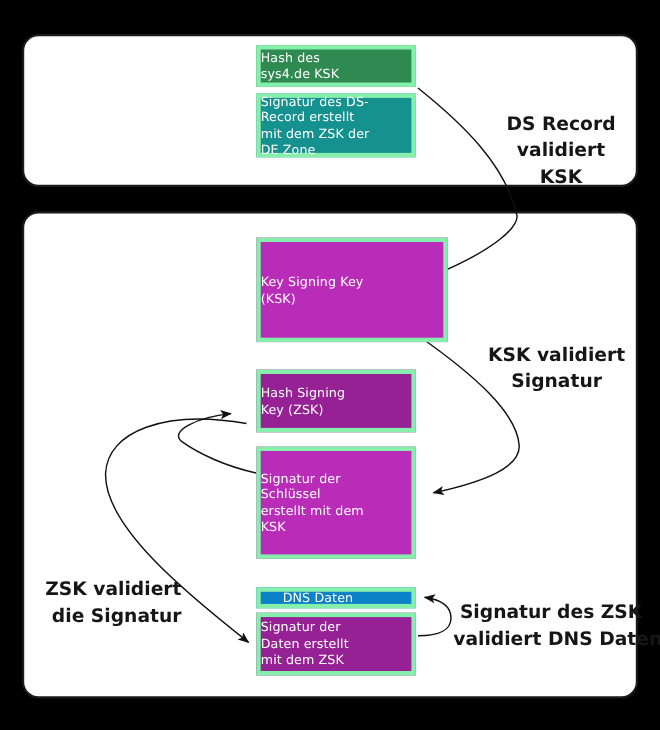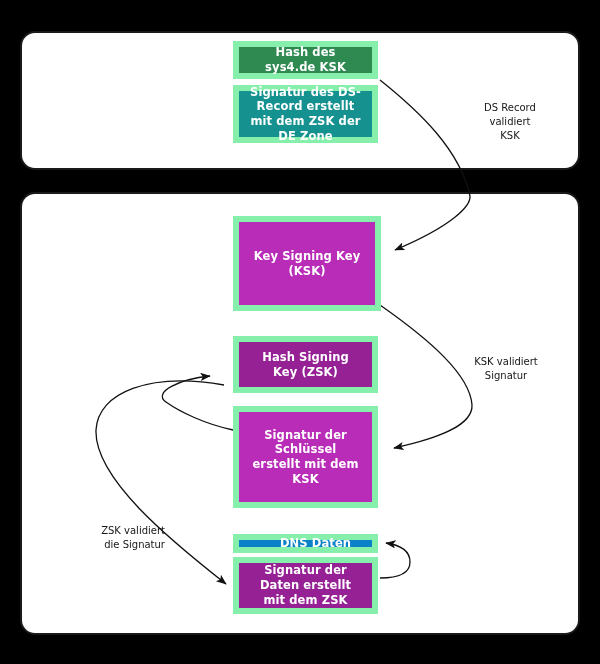--- a/index.html
+++ b/index.html
@@ -23,48 +23,47 @@
     position: absolute;
     background: #ffffff;
     border: 2px solid #1a1a1a;
     border-radius: 15px;
   }
   #panel-parent { left: 20px; top: 31px; width: 560px; height: 139px; }
   #panel-zone   { left: 20px; top: 192px; width: 560px; height: 443px; }
 
   .box {
     position: absolute;
-    border: 6px solid #86efac;
+    border: 4px solid #86efac;
     color: #ffffff;
-    font-weight: bold;
+    font-weight: normal;
     display: flex;
     align-items: center;
     justify-content: center;
-    text-align: center;
     line-height: 1.28;
     letter-spacing: 0.1px;
   }
   .box span { display: block; width: 100%; }
 
   
   #box-hash      { left: 233px; top: 41px;  width: 145px; height: 38px;  background: #2f8a52; font-size: 11.5px; }
   #box-ds-sig    { left: 233px; top: 85px;  width: 145px; height: 58px;  background: #159290; font-size: 11.5px; }
 
   
-  #box-ksk       { left: 233px; top: 216px; width: 148px; height: 95px;  background: #b82cb8; font-size: 11.5px; }
+  #box-ksk       { left: 233px; top: 216px; width: 174px; height: 95px;  background: #b82cb8; font-size: 11.5px; }
   #box-zsk       { left: 233px; top: 336px; width: 145px; height: 57px;  background: #952195; font-size: 11.5px; }
   #box-keysig    { left: 233px; top: 406px; width: 145px; height: 102px; background: #b82cb8; font-size: 11.5px; }
   #box-dnsdata   { left: 233px; top: 534px; width: 145px; height: 19px;  background: #0b82c8; font-size: 11.5px; }
   #box-datasig   { left: 233px; top: 557px; width: 145px; height: 57px;  background: #952195; font-size: 11.5px; }
 
   .annot {
     position: absolute;
     color: #161616;
-    font-weight: normal;
-    font-size: 10px;
+    font-weight: bold;
+    font-size: 17px;
     line-height: 1.42;
     text-align: center;
     white-space: pre;
   }
   #annot-ds   { left: 440px; top: 101px; width: 140px; }
   #annot-ksk  { left: 436px; top: 311px; width: 140px; }
   #annot-zsk  { left: 92px;  top: 418px; width: 140px; }
   #annot-sig  { left: 25px;  top: 524px; width: 140px; text-align: right; }
   #annot-dns  { left: 412px; top: 545px; width: 178px; }
 
@@ -137,21 +136,23 @@
   <div class="box" id="box-datasig">
     <span style="white-space: pre;">Signatur der
 Daten erstellt
 mit dem ZSK</span>
   </div>
 
   <div class="annot" id="annot-ds" style="white-space: pre;">DS Record
 validiert
 KSK</div>
 
-  <div class="annot" id="annot-ksk" style="white-space: pre; margin-top: 44px;">KSK validiert
+  <div class="annot" id="annot-ksk" style="white-space: pre;">KSK validiert
 Signatur</div>
 
 
   <div class="annot" id="annot-sig" style="white-space: pre;">ZSK validiert
 die Signatur</div>
 
+  <div class="annot" id="annot-dns" style="white-space: pre;">Signatur des ZSK
+validiert DNS Daten</div>
 
 </div>
 
 </body></html>

